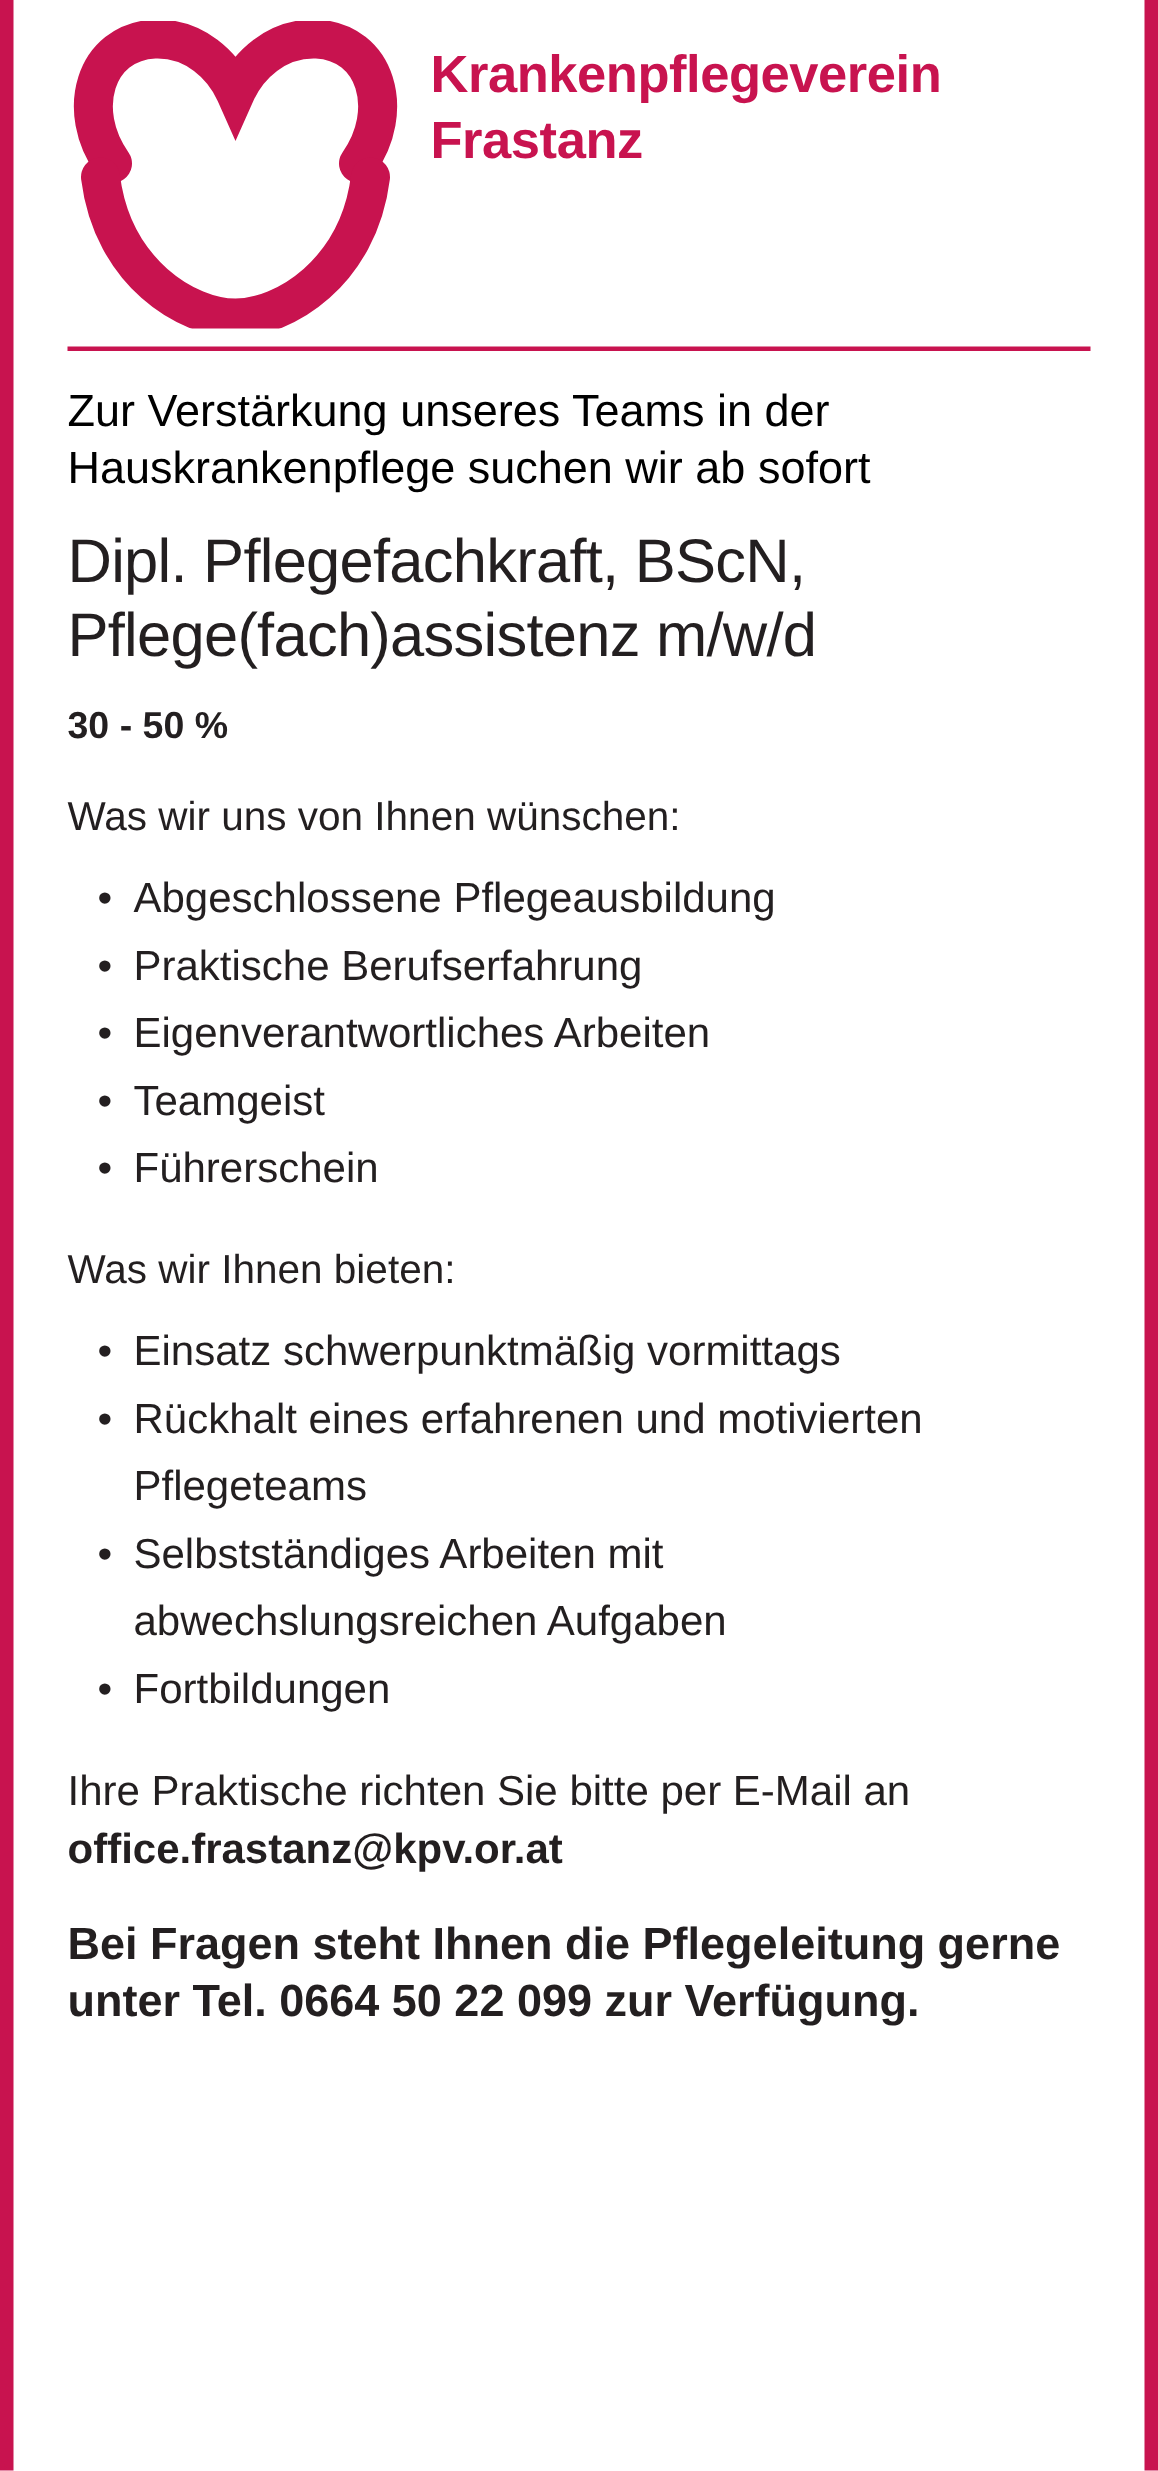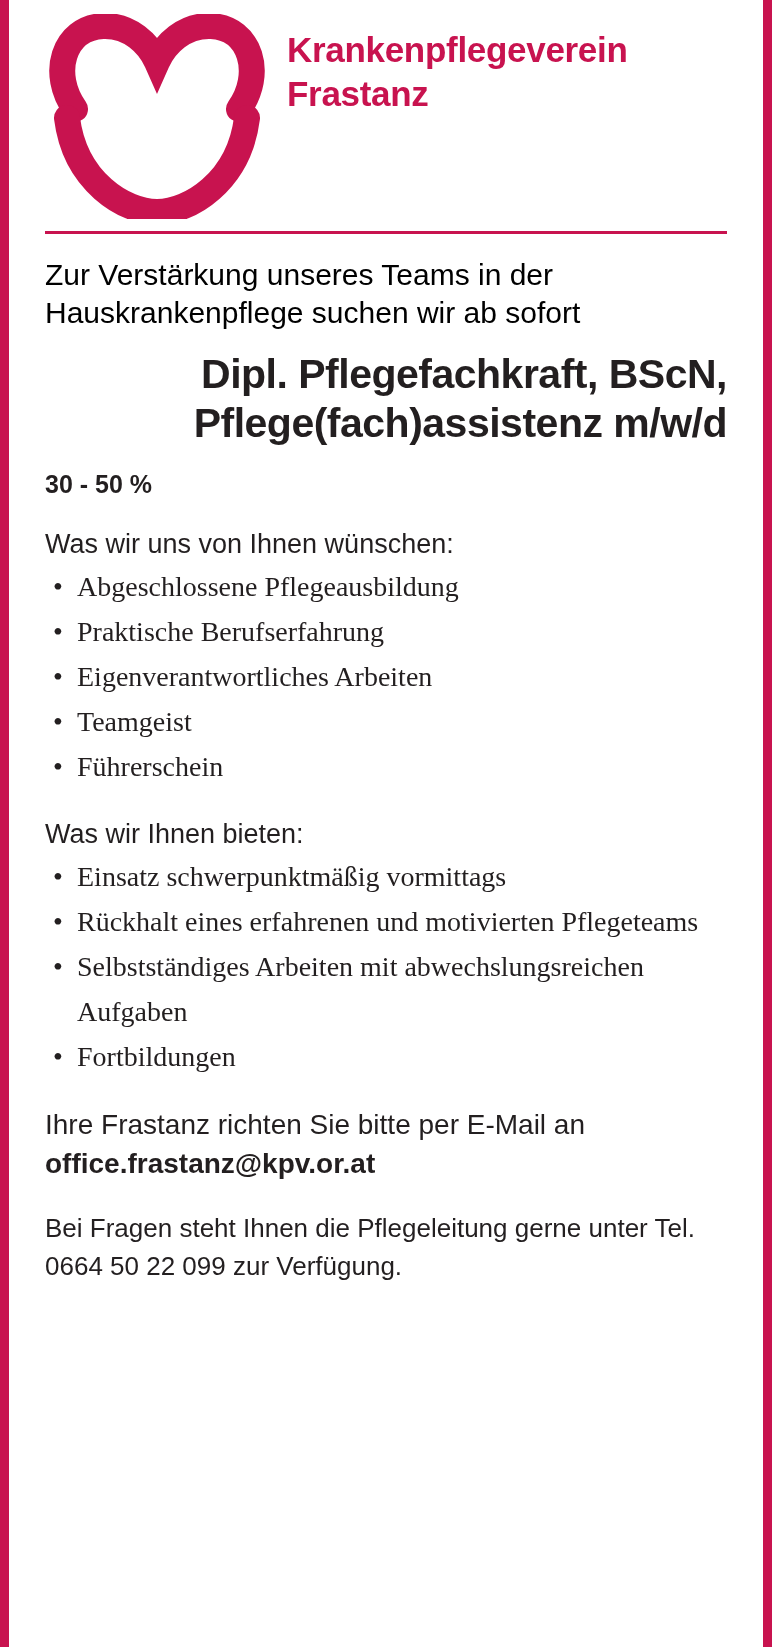--- a/index.html
+++ b/index.html
@@ -61,63 +61,62 @@
   
   .intro {
     font-size: 30px;
     line-height: 38px;
     margin-top: 22px;
     color: #000000;
   }
   .headline {
     font-size: 41px;
     line-height: 49px;
-    font-weight: bold;
+    font-weight: normal;
     margin-top: 18px;
     letter-spacing: -0.5px;
-    text-align: right;
   }
   .percent {
     font-size: 25px;
     font-weight: bold;
     margin-top: 22px;
   }
   .sec-title {
     font-size: 27px;
     font-weight: normal;
     margin-top: 30px;
     margin-bottom: 2px;
   }
   ul.list {
     list-style: none;
-    margin: 4px;
+    margin: 16px;
     padding: 0;
-    font-family: Liberation Serif, serif;
   }
   ul.list li {
     font-size: 28px;
     line-height: 45px;
     padding-left: 28px;
     position: relative;
   }
   ul.list li::before {
     content: "\2022";
     position: absolute;
     left: 4px;
     top: 0;
     font-size: 28px;
   }
   .para {
     font-size: 28px;
     line-height: 39px;
     margin-top: 26px;
   }
   .para.small {
-    font-size: 26px;
+    font-size: 30px;
     line-height: 38px;
+    font-weight: bold;
   }
   .para b { font-weight: bold; }
 </style>
 </head>
 <body>
 
 <div class="ad">
   <div class="inner">
 
     <div class="header">
@@ -156,19 +155,19 @@
     <div class="sec-title">Was wir Ihnen bieten:</div>
     <ul class="list">
       <li><span>Einsatz schwerpunktmäßig vormittags</span></li>
       <li><span>Rückhalt eines erfahrenen und motivierten Pflegeteams</span></li>
       <li><span>Selbstständiges Arbeiten mit abwechslungsreichen Aufgaben</span></li>
       <li><span>Fortbildungen</span></li>
     </ul>
 
 
     <div class="para">
-      <span>Ihre Frastanz richten Sie bitte per E-Mail an </span><b>office.frastanz@kpv.or.at</b>
+      <span>Ihre Praktische richten Sie bitte per E-Mail an </span><b>office.frastanz@kpv.or.at</b>
     </div>
 
     <div class="para small">Bei Fragen steht Ihnen die Pflegeleitung gerne unter Tel. 0664 50 22 099 zur Verfügung.</div>
 
   </div>
 </div>
 
 </body></html>

